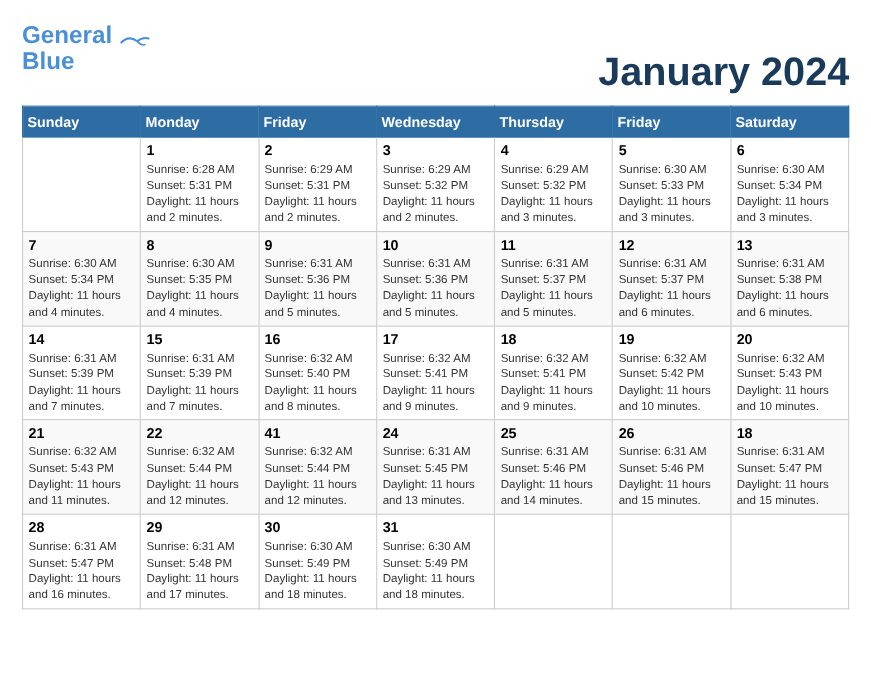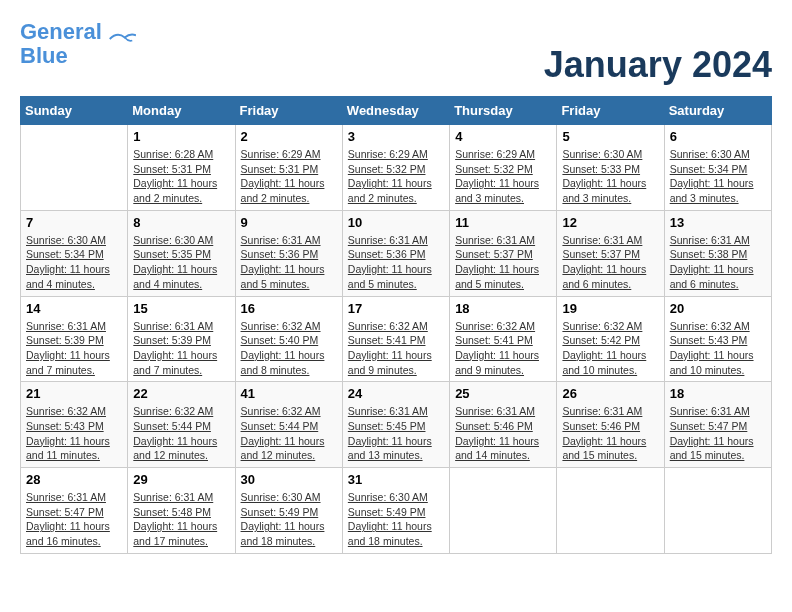--- a/index.html
+++ b/index.html
@@ -77,21 +77,20 @@
     }
     .day-number {
       font-weight: bold;
       font-size: 13px;
       margin-bottom: 3px;
     }
     .day-info {
       font-size: 10.5px;
       color: #333;
       line-height: 1.4;
-      text-decoration: underline;
     }
     tbody tr:nth-child(even) {
       background-color: #f9f9f9;
     }
     td.empty {
       background: #fff;
     }
   </style>
 </head>
 <body>

